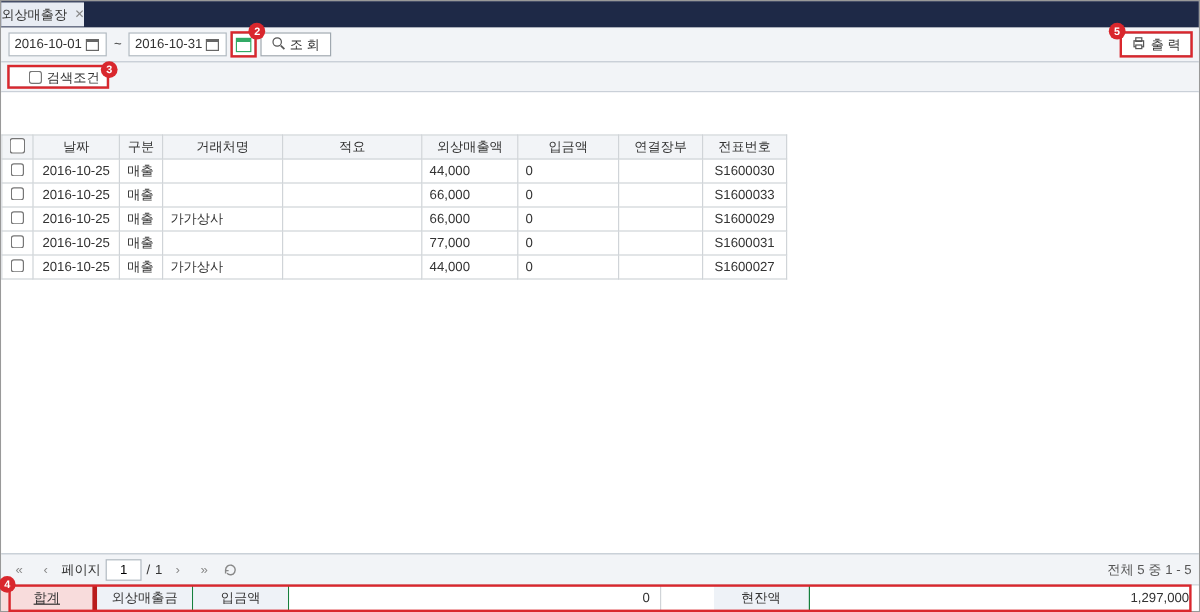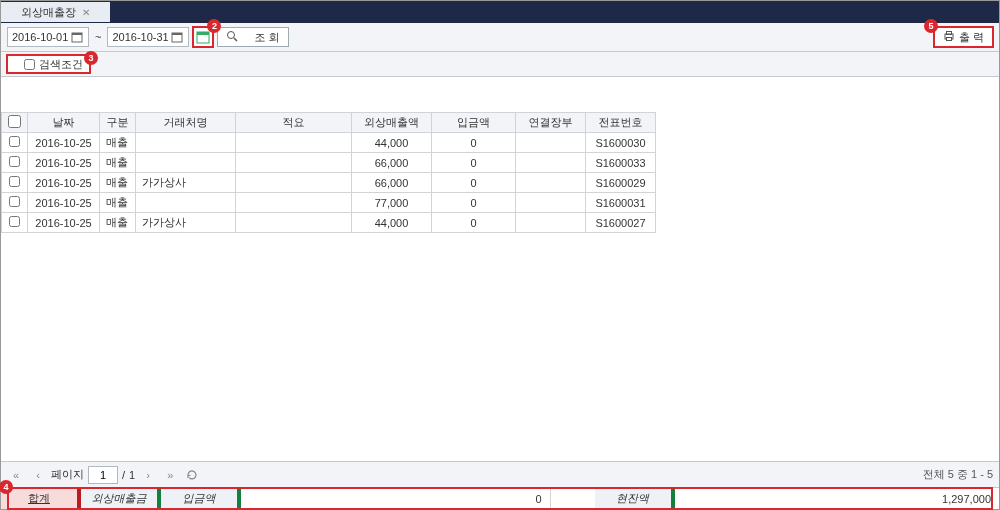--- a/index.html
+++ b/index.html
@@ -2,49 +2,49 @@
 <html><head>
 <meta charset="utf-8">
 <style>
 * { box-sizing: border-box; margin: 0; padding: 0; }
 body { font-family: "Malgun Gothic", sans-serif; font-size: 11px; color: #333; background: #fff; }
 
 .container { width: 1000px; height: 510px; display: flex; flex-direction: column; border: 1px solid #999; }
 
 
 .tab-bar { background: #1e2947; height: 22px; display: flex; align-items: center; }
-.tab { background: #e8ecf3; height: 20px; padding: 0 20px; display: flex; align-items: center; gap: 6px; font-size: 11px; }
+.tab { background: #e8ecf3; height: 20px; padding: 0 0; display: flex; align-items: center; gap: 6px; font-size: 11px; }
 .tab-close { color: #888; cursor: pointer; font-size: 10px; }
 
 
 .toolbar { background: #f2f4f7; border-bottom: 1px solid #c0c8d0; padding: 4px 6px; display: flex; align-items: center; gap: 4px; position: relative; }
 .date-input { display: flex; align-items: center; background: #fff; border: 1px solid #b0b8c0; height: 20px; padding: 0 4px; }
 .date-input .date-text { width: 58px; font-size: 11px; }
 .cal-icon { width: 14px; height: 14px; display: inline-flex; align-items: center; justify-content: center; }
 .cal-icon svg { width: 12px; height: 12px; }
 .tilde { padding: 0 2px; }
 .big-cal-btn { border: 1px solid #a0a8b0; background: #fff; width: 20px; height: 20px; display: flex; align-items: center; justify-content: center; position: relative; cursor: pointer; }
-.query-btn { border: 1px solid #a0a8b0; background: #fff; height: 20px; padding: 0 8px; display: flex; align-items: center; gap: 16px; cursor: pointer; }
+.query-btn { border: 1px solid #a0a8b0; background: #fff; height: 20px; padding: 0 8px; display: flex; align-items: center; gap: 3px; cursor: pointer; }
 .print-btn { border: 1px solid #a0a8b0; background: #fff; height: 20px; padding: 0 8px; display: flex; align-items: center; gap: 4px; cursor: pointer; position: absolute; right: 6px; }
 
 
 .filter-bar { background: #f2f4f7; border-bottom: 1px solid #c0c8d0; padding: 3px 6px; display: flex; align-items: center; }
 .filter-box { border: 1px solid #b0b8c0; background: #fff; height: 18px; padding: 0 6px; display: flex; align-items: center; gap: 4px; position: relative; }
 .filter-box input[type=checkbox] { width: 11px; height: 11px; }
 
 
 .callout { position: absolute; width: 14px; height: 14px; background: #d9272d; border-radius: 50%; color: #fff; font-size: 9px; font-weight: bold; display: flex; align-items: center; justify-content: center; z-index: 10; }
 .callout-box { position: absolute; border: 2px solid #d9272d; pointer-events: none; z-index: 5; }
 
 
 .table-wrap { flex: 1; overflow: auto; background: #fff; }
 table { border-collapse: collapse; margin-top: 35px; }
 th, td { border: 1px solid #d0d4d8; height: 20px; font-size: 11px; padding: 0 6px; }
 th { background: #f2f4f7; font-weight: normal; text-align: center; }
-td.num { text-align: center; }
+td.num { text-align: left; }
 td.center { text-align: center; }
 .col-chk { width: 22px; text-align: center; }
 .col-date { width: 72px; }
 .col-type { width: 36px; }
 .col-client { width: 100px; }
 .col-summary { width: 116px; }
 .col-amount { width: 80px; }
 .col-deposit { width: 84px; }
 .col-link { width: 70px; }
 .col-voucher { width: 70px; }
@@ -52,21 +52,21 @@
 
 
 .pagination { background: #f2f4f7; border-top: 1px solid #c0c8d0; height: 26px; display: flex; align-items: center; padding: 0 6px; gap: 4px; position: relative; }
 .pg-btn { width: 18px; height: 18px; display: flex; align-items: center; justify-content: center; color: #888; cursor: pointer; }
 .pg-input { width: 30px; height: 18px; border: 1px solid #b0b8c0; text-align: center; font-size: 11px; }
 .pg-info { margin-left: auto; font-size: 11px; color: #555; }
 
 
 .summary-bar { display: flex; height: 22px; border-top: 1px solid #c0c8d0; position: relative; }
 .summary-bar .lbl { background: #f8dcdc; display: flex; align-items: center; justify-content: center; border-right: 4px solid #b91c1c; text-decoration: underline; }
-.summary-bar .lbl2 { background: #eef2f7; display: flex; align-items: center; justify-content: center; border-right: 4px solid #15803d; font-style: italic; }
+.summary-bar .lbl2 { background: #eef2f7; display: flex; align-items: center; justify-content: center; border-right: 1px solid #15803d; }
 .summary-bar .val { background: #fff; display: flex; align-items: center; justify-content: flex-end; padding-right: 8px; border-right: 1px solid #d0d4d8; }
 .sum-total { width: 80px; }
 .sum-lbl2 { width: 80px; }
 .sum-val1 { flex: 1.4; }
 .sum-lbl3 { width: 80px; }
 .sum-val2 { flex: 1.4; }
 .sum-lbl4 { width: 80px; margin-left: 44px; }
 .sum-val3 { flex: 1.4; }
 
 .search-icon svg, .print-icon svg { width: 12px; height: 12px; }

